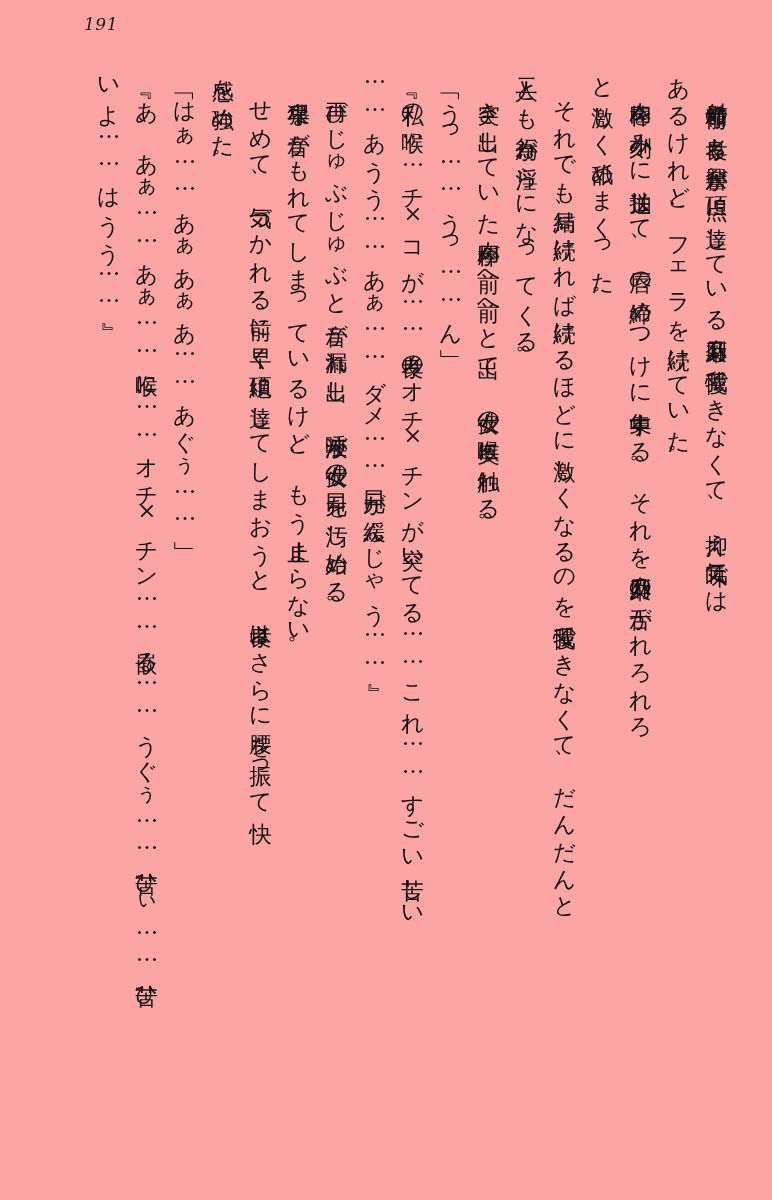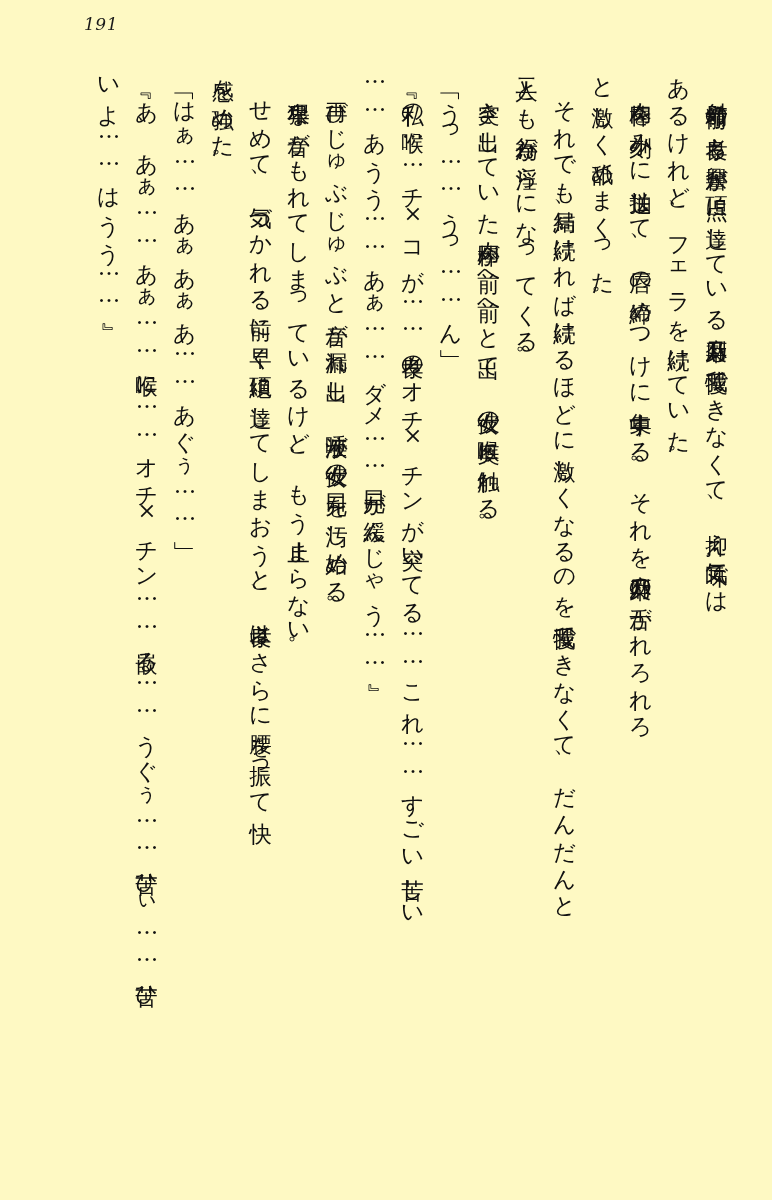--- a/index.html
+++ b/index.html
@@ -12,21 +12,21 @@
     height: 1200px;
     position: relative;
     font-family: "DejaVu Serif", "Liberation Serif", serif;
     color: #111111;
     overflow: hidden;
   }
 
   .page {
     position: absolute;
     inset: 0;
-    background: #fef9c3;
+    background: #fca5a5;
   }
 
   .page-number {
     position: absolute;
     top: 14px;
     left: 84px;
     font-family: "DejaVu Serif", "Liberation Serif", serif;
     font-style: italic;
     font-size: 17px;
     color: #1a1a1a;

